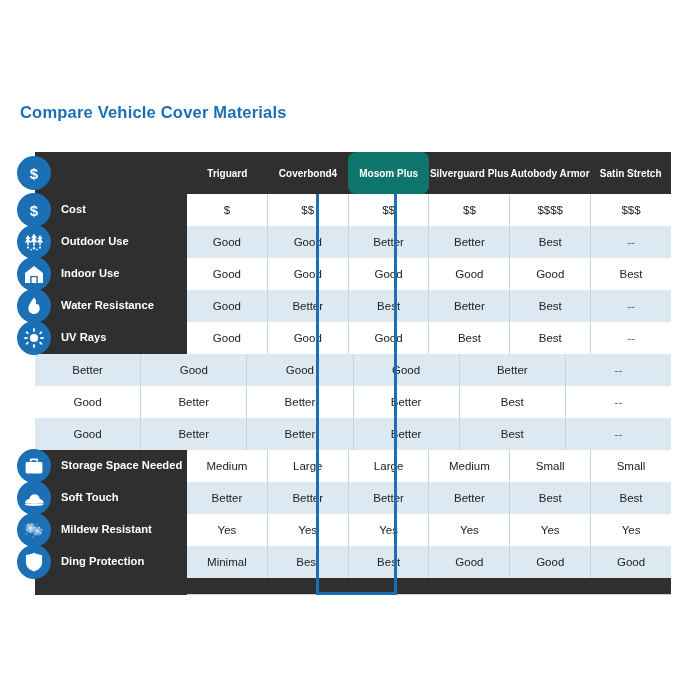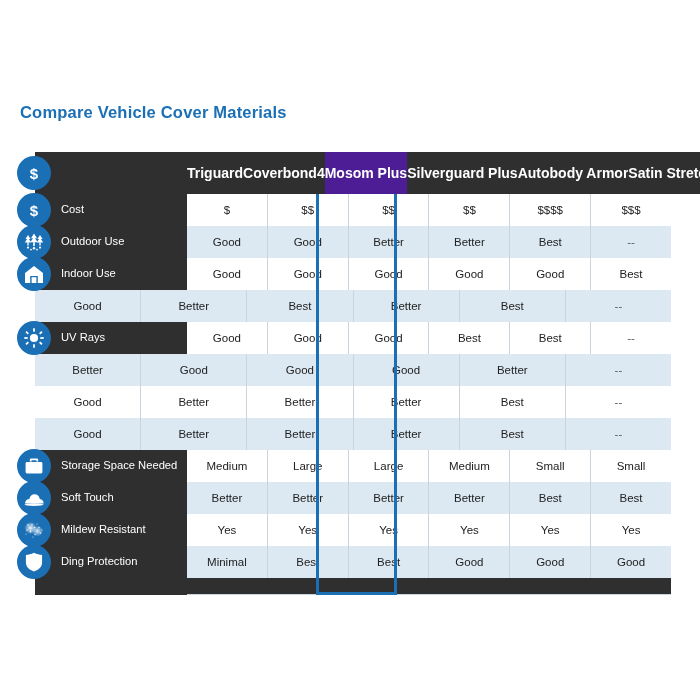--- a/index.html
+++ b/index.html
@@ -88,21 +88,21 @@
     color: #ffffff;
     z-index: 4;
   }
 
   .label-cell .row-icon svg {
     display: block;
   }
 
   .label-cell .row-label {
     font-size: 11.2px;
-    font-weight: normal;
+    font-weight: bold;
     color: #ffffff;
     white-space: nowrap;
     line-height: 1;
   }
 
   
   .data-cell {
     flex: 1 1 0;
     box-sizing: border-box;
     display: flex;
@@ -123,29 +123,30 @@
     background: #dce9f2;
   }
 
   
   .head-cell {
     flex: 1 1 0;
     box-sizing: border-box;
     display: flex;
     align-items: center;
     justify-content: center;
-    font-size: 14px;
+    font-size: 10px;
     font-weight: bold;
     color: #ffffff;
     background: #2f2f2f;
     white-space: nowrap;
   }
 
   .head-cell.highlight {
-    background: #4c1d95;
+    background: #0f766e;
+    border-radius: 8px;
   }
 
   
   #highlight-frame {
     position: absolute;
     left: 281px;
     top: 42px;
     width: 80.6px;
     height: 401px;
     border: 3px solid #1a6fb5;
@@ -252,20 +253,31 @@
             <span class="row-label">Indoor Use</span>
           </div>
           <div class="data-cell">Good</div>
           <div class="data-cell">Good</div>
           <div class="data-cell">Good</div>
           <div class="data-cell">Good</div>
           <div class="data-cell">Good</div>
           <div class="data-cell">Best</div>
         </div>
         <div class="t-row alt">
+          <div class="label-cell">
+            <span class="row-icon">
+              <svg width="20" height="20" viewBox="0 0 20 20">
+                <g fill="#ffffff">
+                  <path d="M10 1.5 C10 1.5 4.3 8.6 4.3 12.3 C4.3 15.6 6.9 18.1 10 18.1 C13.1 18.1 15.7 15.6 15.7 12.3 C15.7 8.6 10 1.5 10 1.5 Z"></path>
+                  <path d="M13.6 2.2 C13.6 2.2 11.8 5.1 11.8 6.6 C11.8 7.7 12.6 8.6 13.6 8.6 C14.6 8.6 15.4 7.7 15.4 6.6 C15.4 5.1 13.6 2.2 13.6 2.2 Z" fill="#1a6fb5"></path>
+                </g>
+              </svg>
+            </span>
+            <span class="row-label">Water Resistance</span>
+          </div>
           <div class="data-cell">Good</div>
           <div class="data-cell">Better</div>
           <div class="data-cell">Best</div>
           <div class="data-cell">Better</div>
           <div class="data-cell">Best</div>
           <div class="data-cell cell-dim">--</div>
         </div>
         <div class="t-row">
           <div class="label-cell">
             <span class="row-icon">

